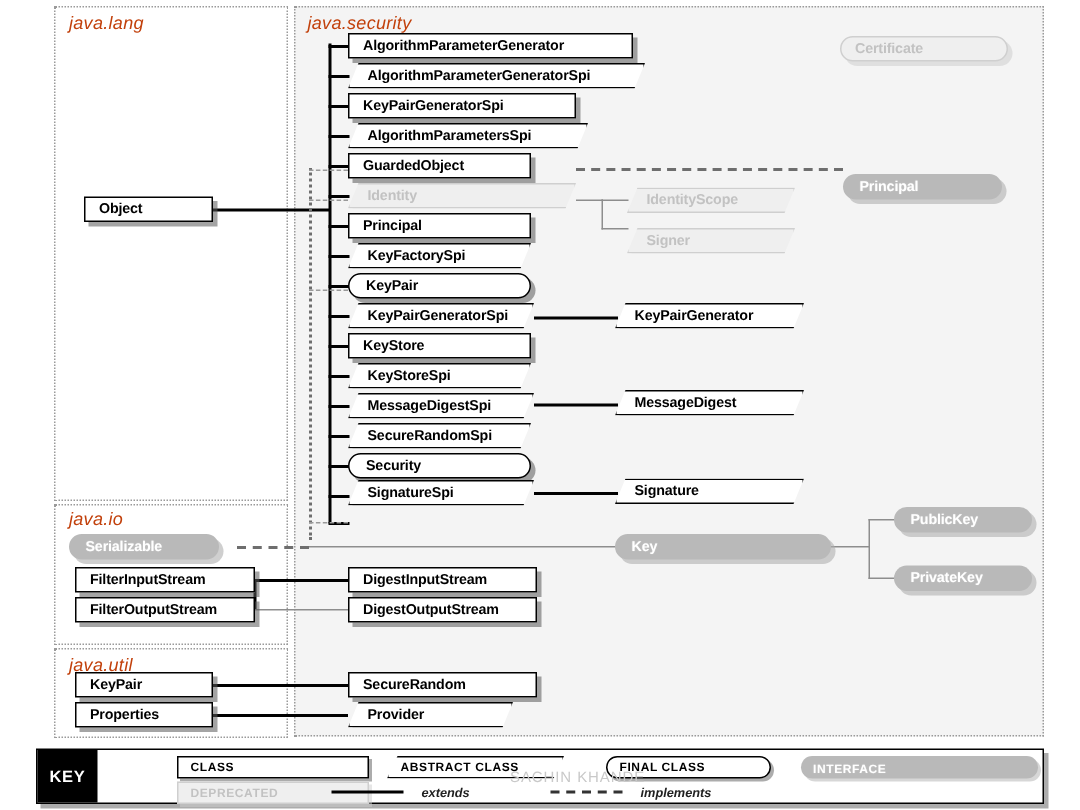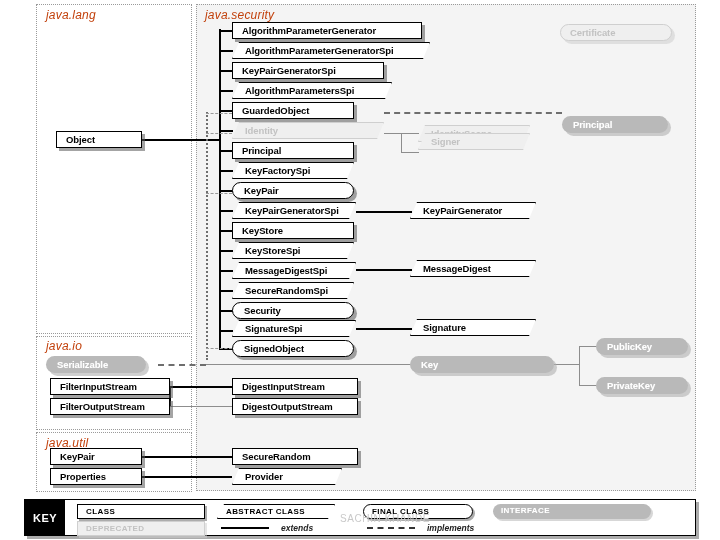--- a/index.html
+++ b/index.html
@@ -124,22 +124,22 @@
   }
   #key-badge{
     position:absolute;left:0;top:0;width:40px;height:100%;
     background:#000;color:#fff;
     font-size:11px;font-weight:bold;letter-spacing:.5px;
     display:flex;align-items:center;justify-content:center;
   }
   .lg-node{
     position:absolute;height:15px;line-height:13px;
     font-size:8px;font-weight:bold;letter-spacing:.4px;
-    display:flex;align-items:flex-start;padding-left:8px;
-    box-sizing:border-box;white-space:nowrap;
+    display:flex;align-items:flex-end;padding-left:8px;
+    box-sizing:border-box;white-space:nowrap;margin-left:41px;
   }
   .lg-line{position:absolute;}
   .lg-text{
     position:absolute;font-size:8.5px;font-style:italic;
     font-weight:bold;color:#222;white-space:nowrap;
   }
   #watermark{
     position:absolute;left:340px;top:513px;
     font-size:10px;color:#c9c9c9;letter-spacing:.6px;
     white-space:nowrap;
@@ -278,37 +278,34 @@
   </div>
 
   <div class="node n-final" style="left:232px;top:302px;width:122px;">
     <span>Security</span>
   </div>
 
   <div class="node n-abstract" style="left:232px;top:320px;width:124px;">
     <span>SignatureSpi</span>
   </div>
 
-  <div class="node n-final" style="left:232px;top:340px;width:122px;">
-    <span>SignedObject</span>
-  </div>
 
   <div class="node n-deprecated round" style="left:560px;top:24px;width:112px;">
     <span>Certificate</span>
   </div>
 
   <div class="node n-interface" style="left:562px;top:116px;width:106px;">
     <span>Principal</span>
   </div>
 
   <div class="node n-deprecated slant" style="left:418px;top:125px;width:112px;">
     <span>IdentityScope</span>
   </div>
 
-  <div class="node n-deprecated slant" style="left:418px;top:133px;width:112px;">
+  <div class="node n-deprecated slant" style="left:418px;top:152px;width:112px;">
     <span>Signer</span>
   </div>
 
   <div class="node n-abstract" style="left:410px;top:202px;width:126px;">
     <span>KeyPairGenerator</span>
   </div>
 
   <div class="node n-abstract" style="left:410px;top:260px;width:126px;">
     <span>MessageDigest</span>
   </div>

